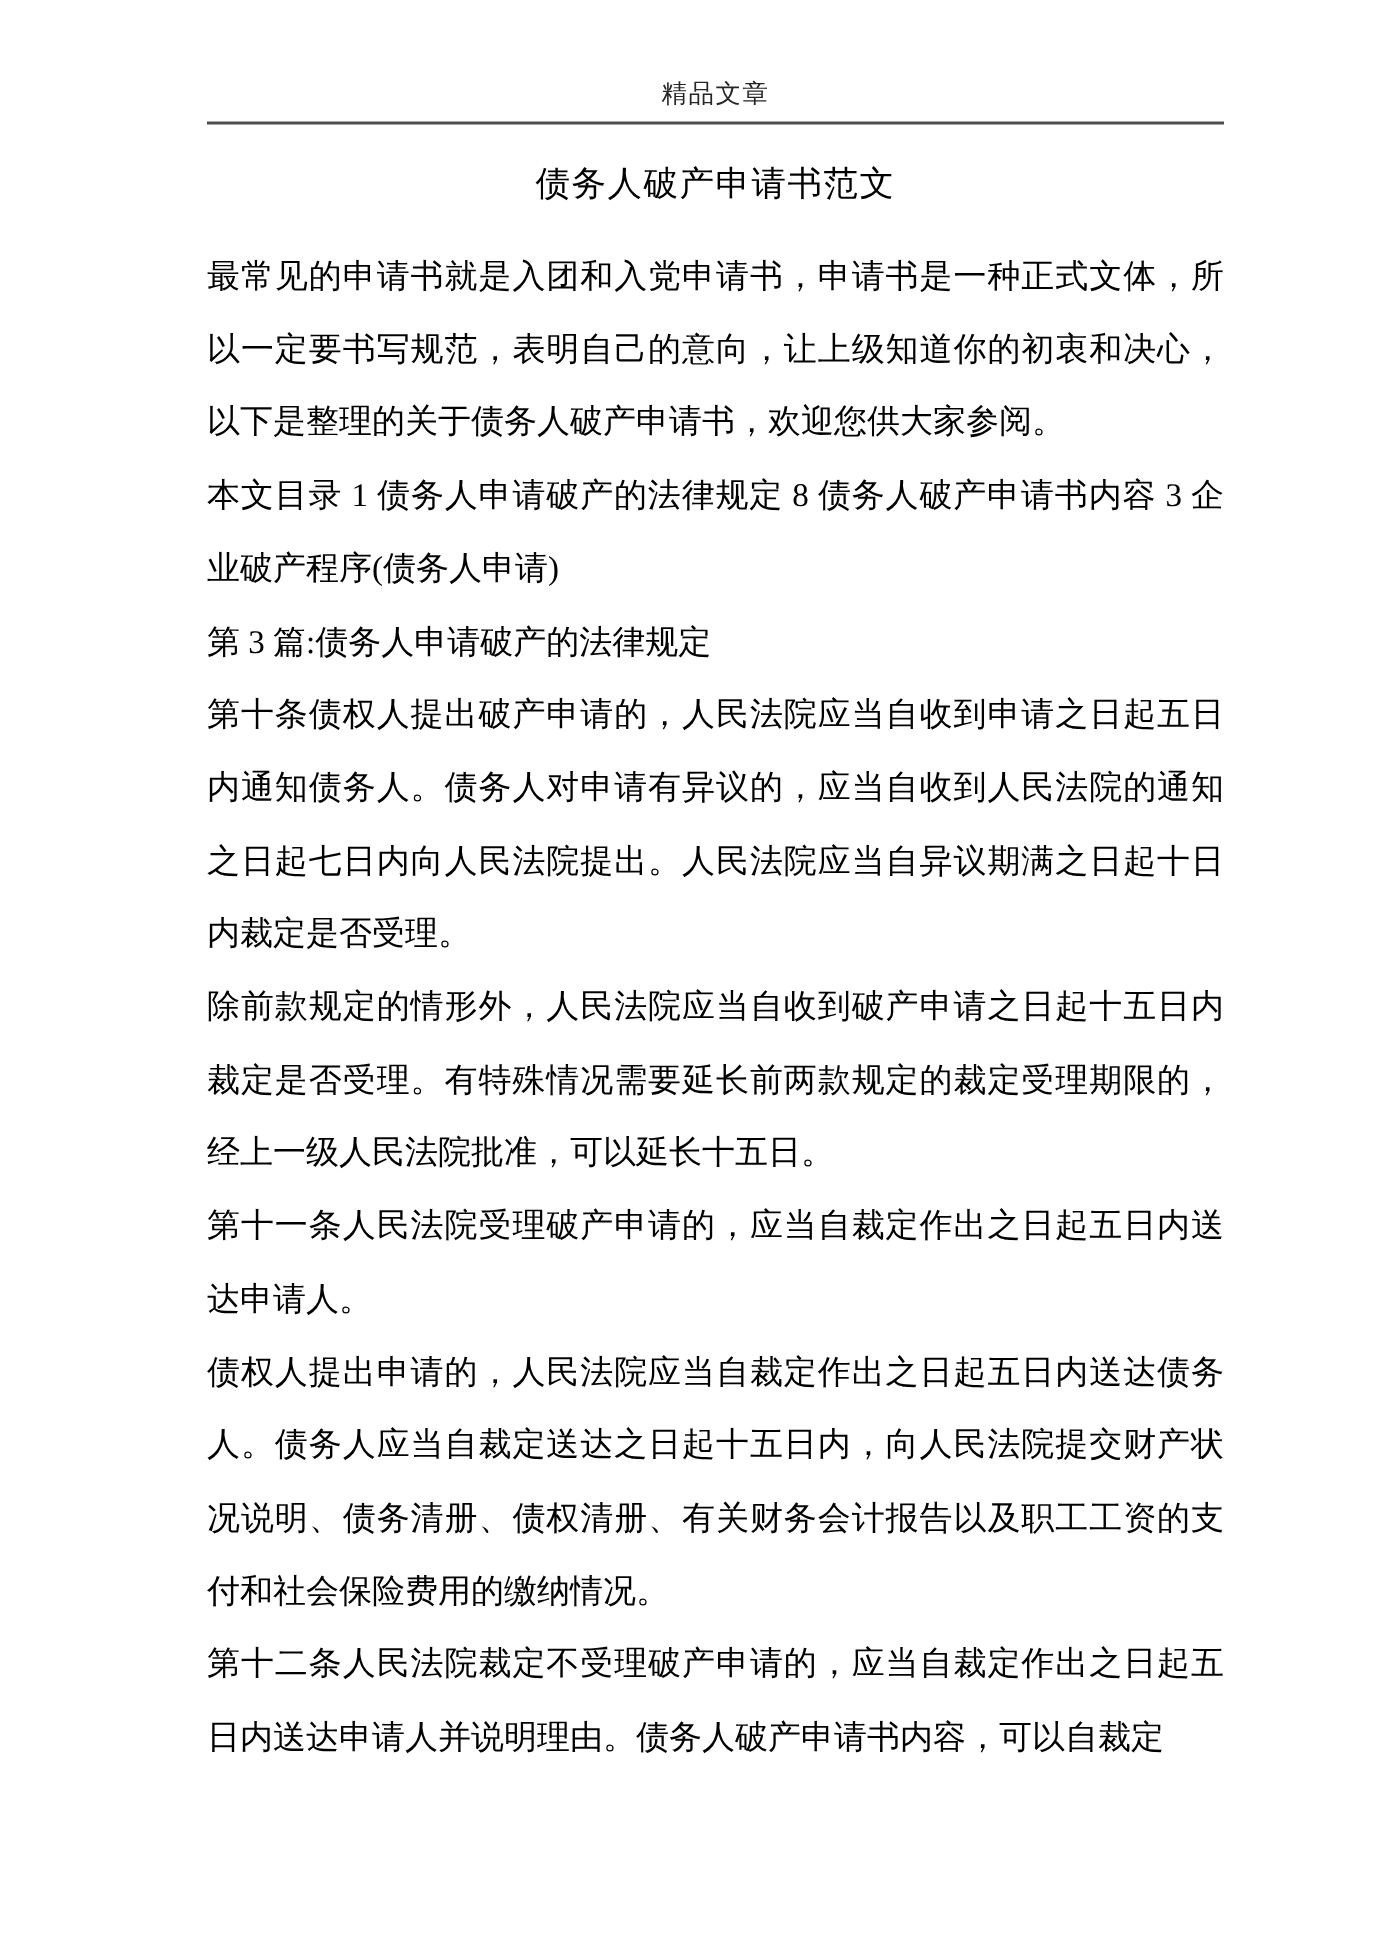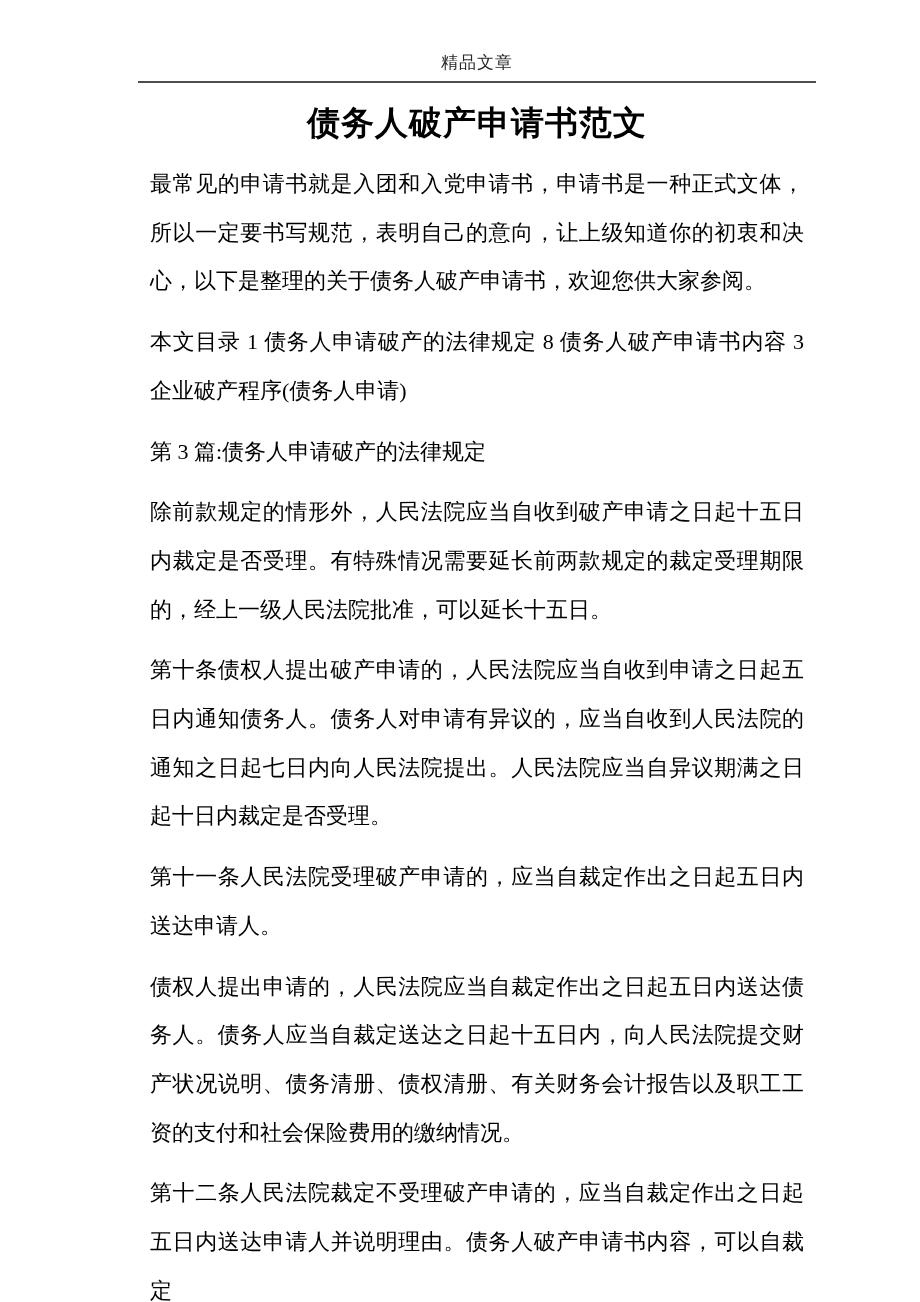--- a/index.html
+++ b/index.html
@@ -26,52 +26,52 @@
     font-size: 17px;
     color: #262626;
     letter-spacing: 1px;
     padding-bottom: 7px;
     border-bottom: 2px solid #4d4d4d;
     line-height: 22px;
   }
   .doc-title {
     margin: 16px 0 0 0;
     text-align: center;
-    font-size: 33px;
-    font-weight: 700;
+    font-size: 23px;
+    font-weight: 400;
     line-height: 48px;
     color: #000000;
     letter-spacing: 1px;
   }
   .doc-body {
     margin-top: 13px;
     font-size: 22px;
     line-height: 48.7px;
     text-align: justify;
     text-justify: inter-ideograph;
     word-break: break-all;
   }
   .doc-body p {
-    margin: 12px;
+    margin: 0;
     padding: 0;
   }
 </style>
 </head>
 <body>
 
 <div class="page">
 
   <div class="doc-header">精品文章</div>
 
   <h1 class="doc-title">债务人破产申请书范文</h1>
 
   <div class="doc-body">
     <p>最常见的申请书就是入团和入党申请书，申请书是一种正式文体，所以一定要书写规范，表明自己的意向，让上级知道你的初衷和决心，以下是整理的关于债务人破产申请书，欢迎您供大家参阅。</p>
     <p>本文目录 1 债务人申请破产的法律规定 8 债务人破产申请书内容 3 企业破产程序(债务人申请)</p>
     <p>第 3 篇:债务人申请破产的法律规定</p>
+    <p>第十条债权人提出破产申请的，人民法院应当自收到申请之日起五日内通知债务人。债务人对申请有异议的，应当自收到人民法院的通知之日起七日内向人民法院提出。人民法院应当自异议期满之日起十日内裁定是否受理。</p>
     <p>除前款规定的情形外，人民法院应当自收到破产申请之日起十五日内裁定是否受理。有特殊情况需要延长前两款规定的裁定受理期限的，经上一级人民法院批准，可以延长十五日。</p>
-    <p>第十条债权人提出破产申请的，人民法院应当自收到申请之日起五日内通知债务人。债务人对申请有异议的，应当自收到人民法院的通知之日起七日内向人民法院提出。人民法院应当自异议期满之日起十日内裁定是否受理。</p>
     <p>第十一条人民法院受理破产申请的，应当自裁定作出之日起五日内送达申请人。</p>
     <p>债权人提出申请的，人民法院应当自裁定作出之日起五日内送达债务人。债务人应当自裁定送达之日起十五日内，向人民法院提交财产状况说明、债务清册、债权清册、有关财务会计报告以及职工工资的支付和社会保险费用的缴纳情况。</p>
     <p>第十二条人民法院裁定不受理破产申请的，应当自裁定作出之日起五日内送达申请人并说明理由。债务人破产申请书内容，可以自裁定</p>
   </div>
 
 </div>
 
 </body></html>

